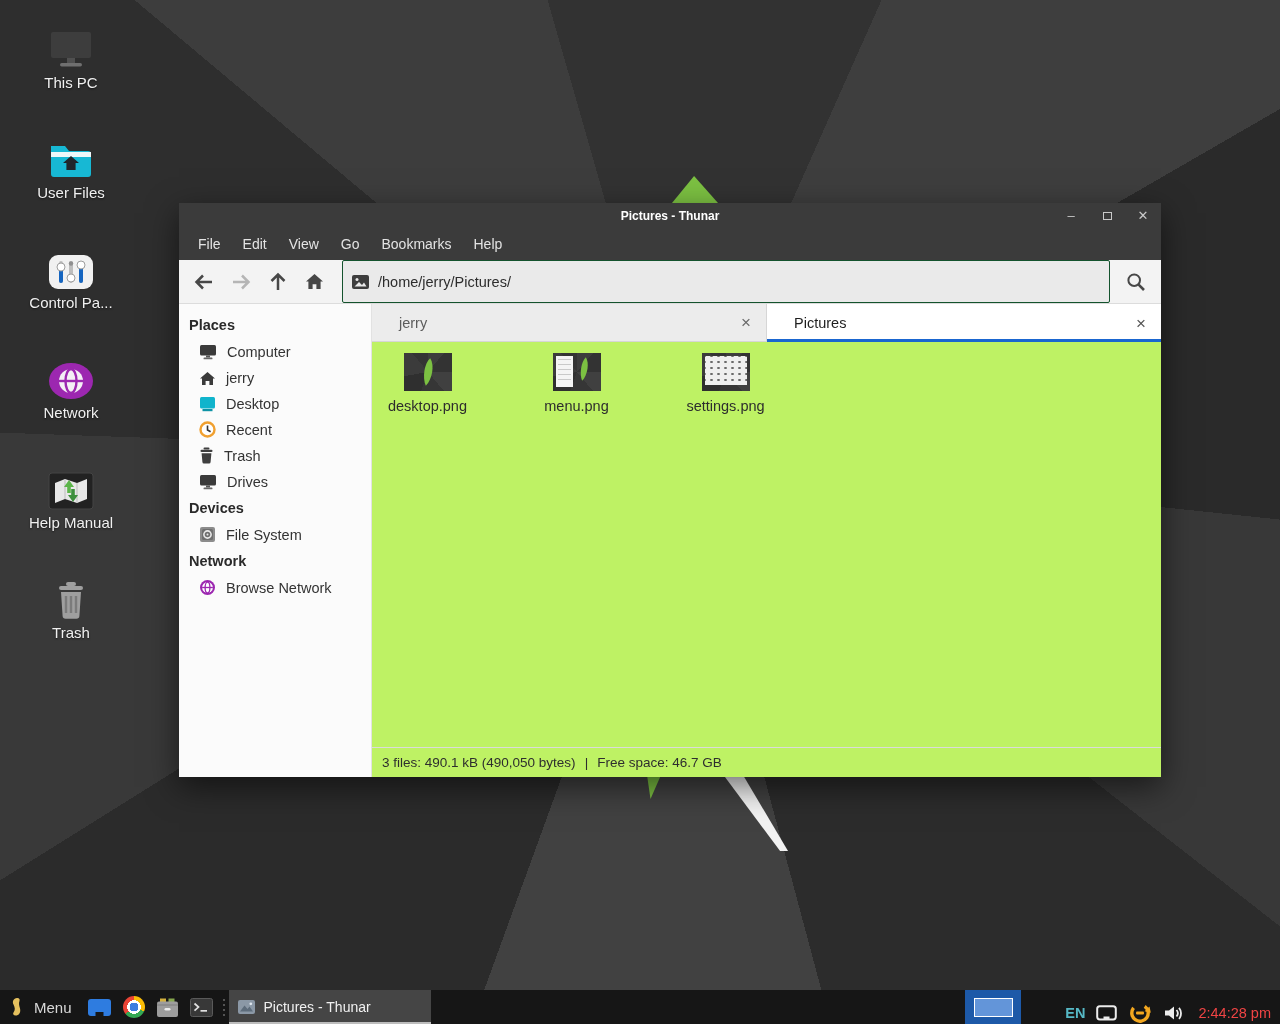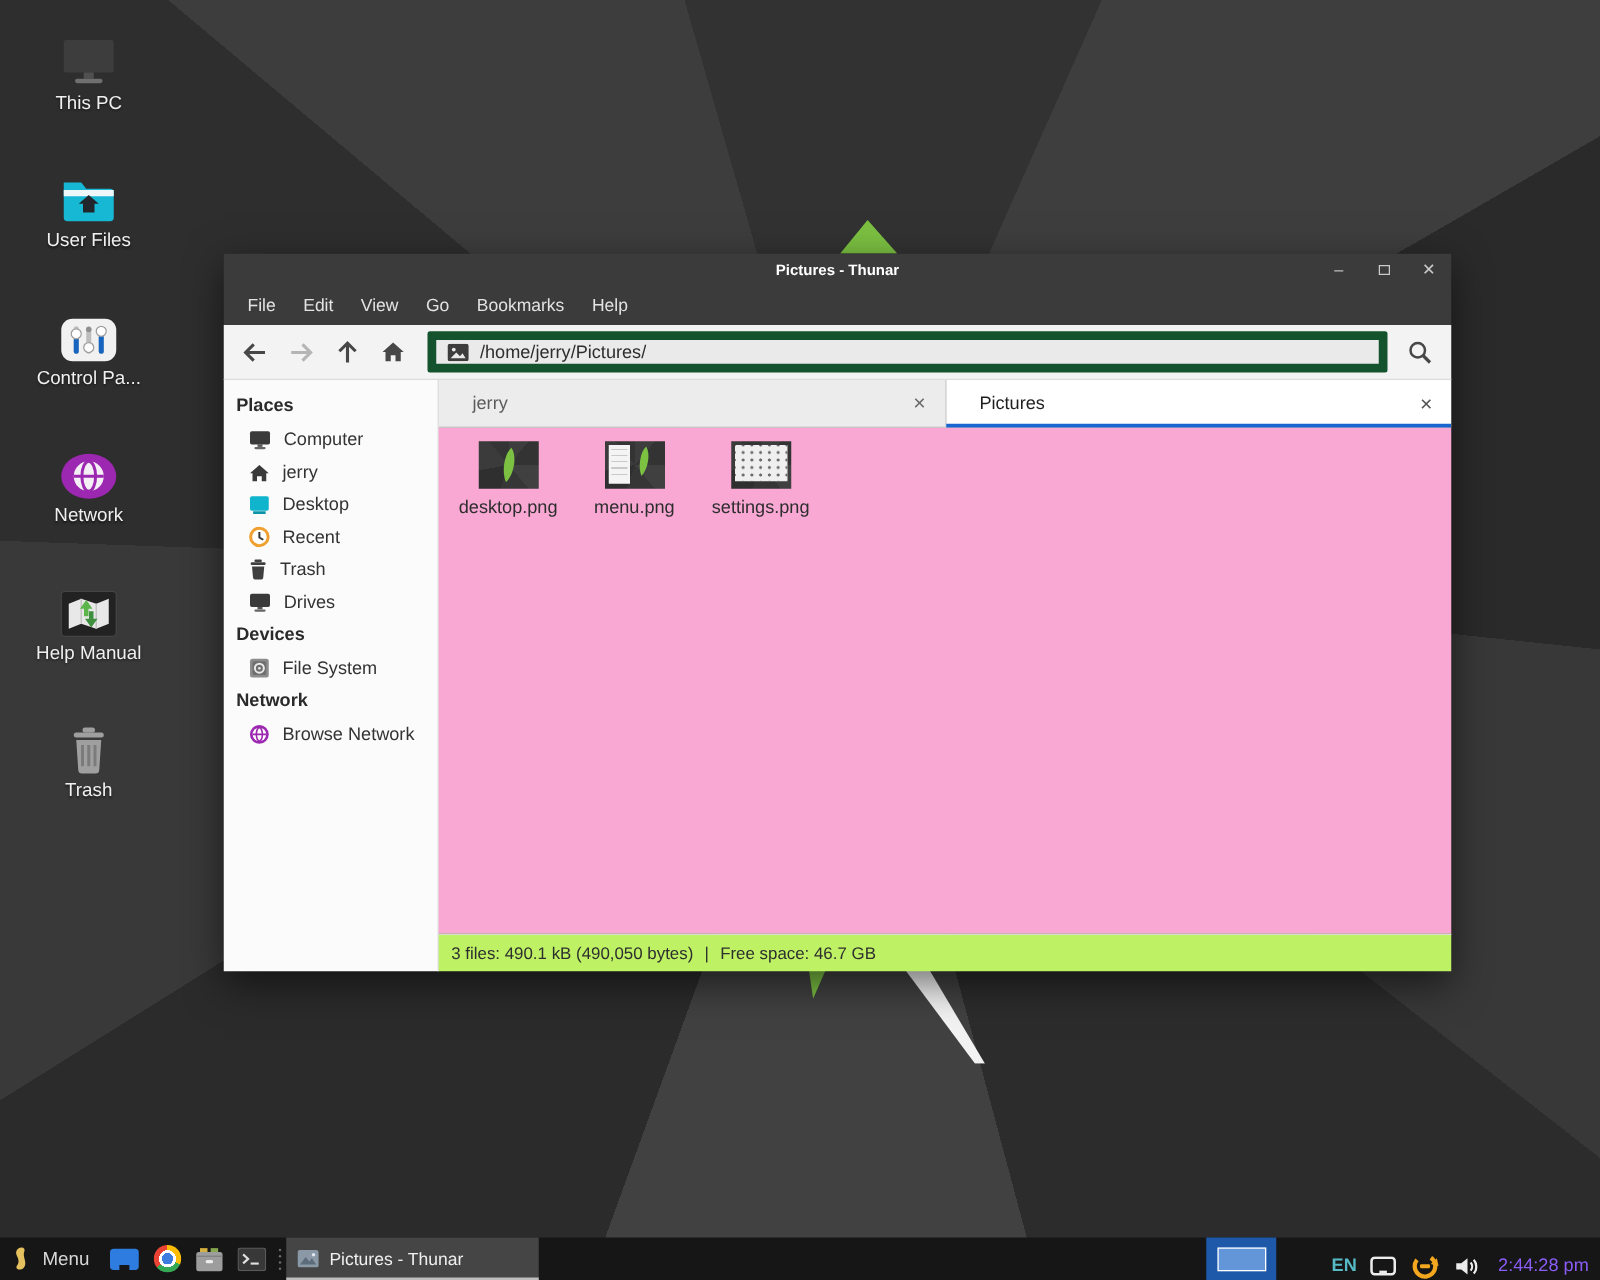--- a/index.html
+++ b/index.html
@@ -33,40 +33,40 @@
   .title { font-size:12px; font-weight:bold; color:#ffffff; }
   .win-controls { position:absolute; right:12px; top:0; height:100%; display:flex; align-items:center; gap:24px; }
   .wc { color:#c9c9c9; font-size:13px; line-height:1; display:flex; align-items:center; justify-content:center; width:12px; }
   .maxi-box { width:9px; height:8px; border:1.5px solid #c9c9c9; }
 
   .menubar { height:32px; background:#3b3b3b; display:flex; align-items:center; padding-left:8px; flex:0 0 auto; }
   .menu-item { padding:0 11px; font-size:14px; color:#e3e3e3; }
 
   .toolbar { height:44px; background:#f3f3f3; border-bottom:1px solid #dcdcdc; display:flex; align-items:center; padding:0 6px; flex:0 0 auto; }
   .nav-btn { width:37px; height:34px; display:flex; align-items:center; justify-content:center; }
-  .pathbar { flex:1; height:33px; margin:0 7px 0 9px; background:#eaeaea; border:7px solid #14532d; border-radius:2px;
+  .pathbar { flex:1; height:43px; margin:0 7px 0 9px; background:#eaeaea; border:1px solid #14532d; border-radius:2px;
     display:flex; align-items:center; padding:0 9px; gap:9px;text-align:right; }
   .path-text { font-size:14.5px; color:#2d2d2d; }
   .search-btn { width:38px; height:34px; display:flex; align-items:center; justify-content:center; }
 
   .window-body { flex:1; display:flex; min-height:0; }
-  .sidebar { width:172px; background:#fbfbfb; border-right:1px solid #e2e2e2; padding-top:7px; overflow:hidden; flex:0 0 auto; }
+  .sidebar { width:193px; background:#fbfbfb; border-right:1px solid #e2e2e2; padding-top:7px; overflow:hidden; flex:0 0 auto; }
   .side-header { font-weight:bold; font-size:14.5px; color:#2a2a2a; padding:6px 10px 5px 10px; }
   .side-item { display:flex; align-items:flex-end; gap:10px; padding:4px 8px 4px 20px; font-size:14.5px; color:#333; height:26px; }
   .side-item svg { flex:0 0 auto; }
 
   .content { flex:1; display:flex; flex-direction:column; min-width:0; }
   .tabbar { height:38px; display:flex; flex:0 0 auto; }
   .tab { flex:1; display:flex; align-items:center; padding:0 15px 0 27px; font-size:14.5px; position:relative; }
   .tab-inactive { background:#ececec; color:#5c5c5c; border-right:1px solid #d6d6d6; border-bottom:1px solid #d6d6d6; }
   .tab-active { background:#ffffff; color:#1e1e1e; box-shadow:inset 0 -3px 0 #1a66d0;justify-content:center; }
   .tab .tab-close { margin-left:auto; font-size:17px; color:#555; line-height:1; }
   .tab-inactive .tab-close { color:#6a6a6a; }
 
-  .fileview { flex:1; background:#f9a8d4; display:flex; align-items:flex-start; padding:11px 0 0 5px; min-height:0; }
+  .fileview { flex:1; background:#bef264; display:flex; align-items:flex-start; padding:11px 0 0 5px; min-height:0;gap:48px; }
   .file { width:101px; display:flex; flex-direction:column; align-items:center; }
   .thumb { width:48px; height:38px; position:relative; overflow:hidden;
     background: conic-gradient(from 0deg at 50% 50%, #3d3d3d 0 40deg, #333333 40deg 90deg, #404040 90deg 140deg,
       #363636 140deg 200deg, #2f2f2f 200deg 260deg, #3b3b3b 260deg 320deg, #343434 320deg 360deg); }
   .file .fname { margin-top:7px; font-size:14.5px; color:#2d2d2d; }
   .thumb .panel { position:absolute; left:3px; top:3px; width:17px; height:31px; background:#f4f4f4; }
   .thumb .panel-lines { position:absolute; left:2px; right:2px; top:3px; bottom:3px;
     background:repeating-linear-gradient(180deg, #c9c9c9 0 1px, transparent 1px 5px); }
   .thumb-settings-inner { position:absolute; left:3px; top:3px; right:3px; bottom:6px; background:#efefef;
     background-image:radial-gradient(circle, #6a6a6a 1px, transparent 1.4px); background-size:7px 6px; background-position:3px 3px; }
@@ -85,21 +85,21 @@
   .tb-sep { width:10px; display:flex; flex-direction:column; align-items:center; justify-content:center; gap:3px; }
   .tb-sep i { width:2px; height:2px; background:#6a6a6a; border-radius:50%; }
   .task-btn { width:202px; background:#454545; display:flex; align-items:center; gap:9px; padding:0 9px; position:relative;
     font-size:14px; color:#f0f0f0; }
   .task-btn::after { content:""; position:absolute; left:0; bottom:0; width:100%; height:2px; background:#bdbdbd; }
   .tb-spacer { flex:1; }
   .pager { width:56px; background:#1d59a8; display:flex; align-items:center; justify-content:center; margin-right:44px; }
   .pager-inner { width:39px; height:19px; background:#6395d9; border:1px solid #ffffff; }
   .tray { display:flex; align-items:center; gap:11px; padding-right:9px;margin-top:12px; }
   .kbd-layout { color:#56b9c6; font-weight:bold; font-size:14.5px; }
-  .clock { font-size:14.5px; color:#8b5cf6; margin-left:3px; white-space:nowrap; }
+  .clock { font-size:14.5px; color:#ef4444; margin-left:3px; white-space:nowrap; }
 </style>
 </head>
 <body>
 
 <div class="wallpaper">
   <div class="logo-green-top"></div>
   <div class="logo-green-bottom"></div>
   <div class="logo-white-streak"></div>
 </div>
 

